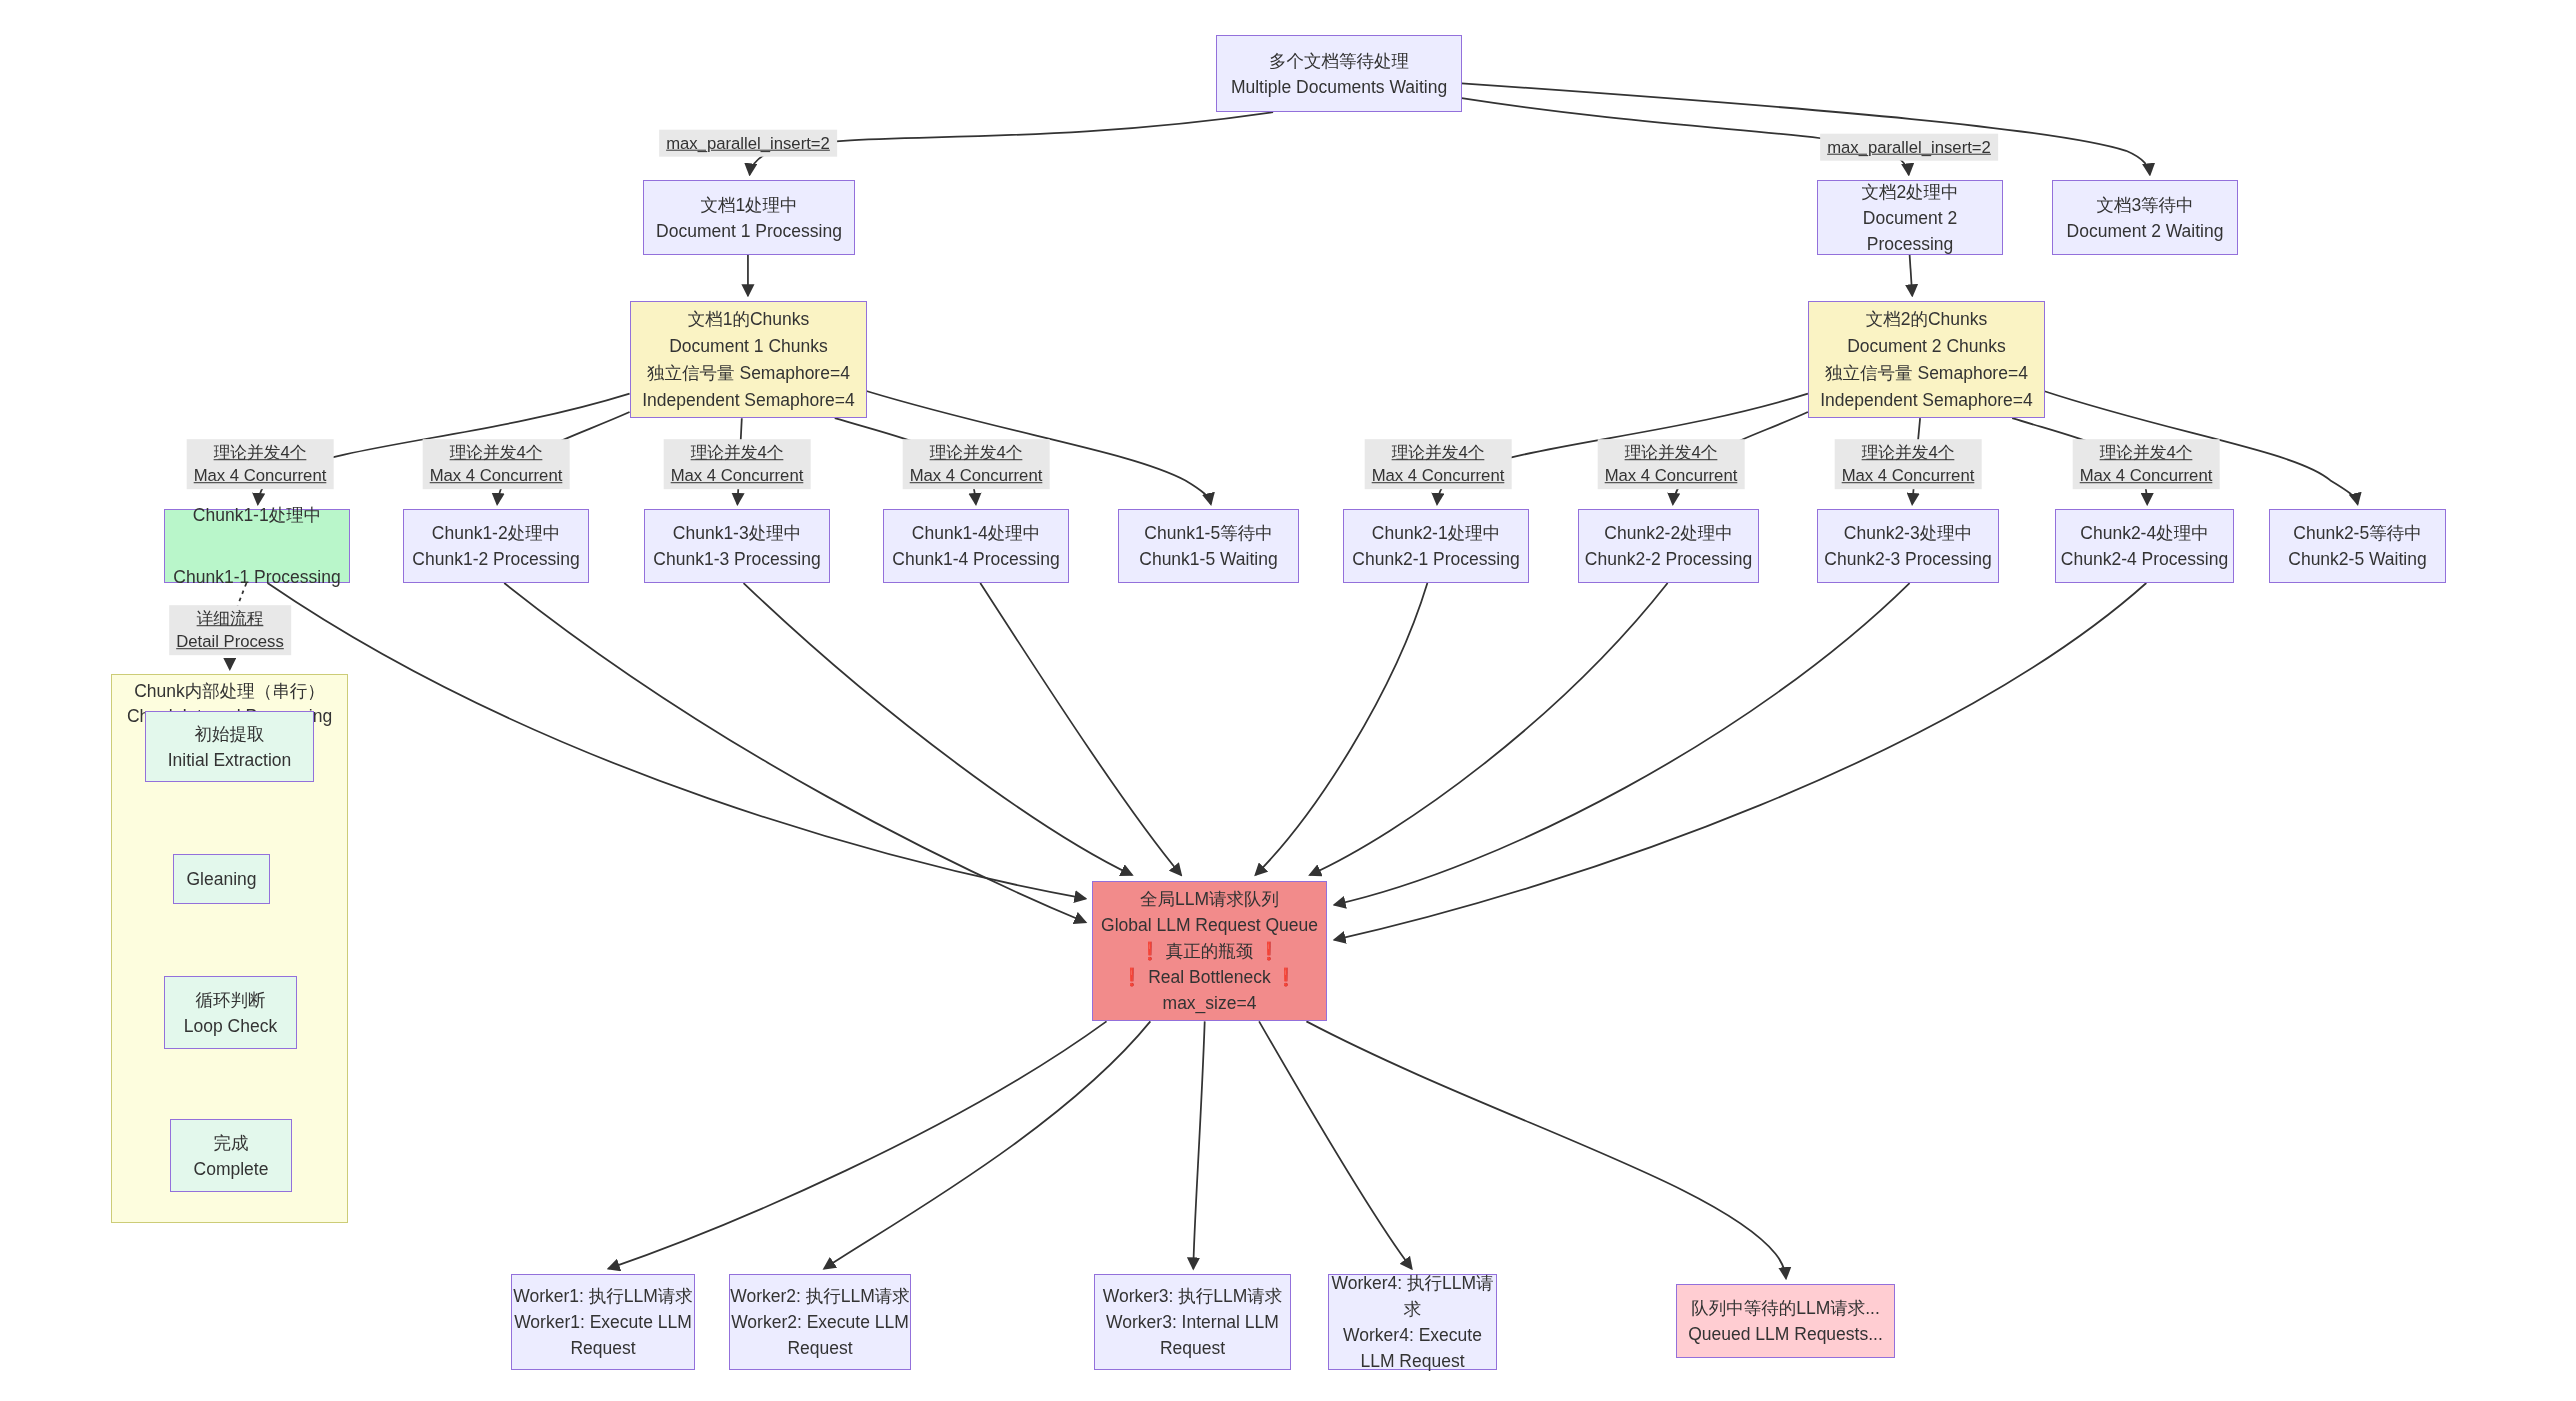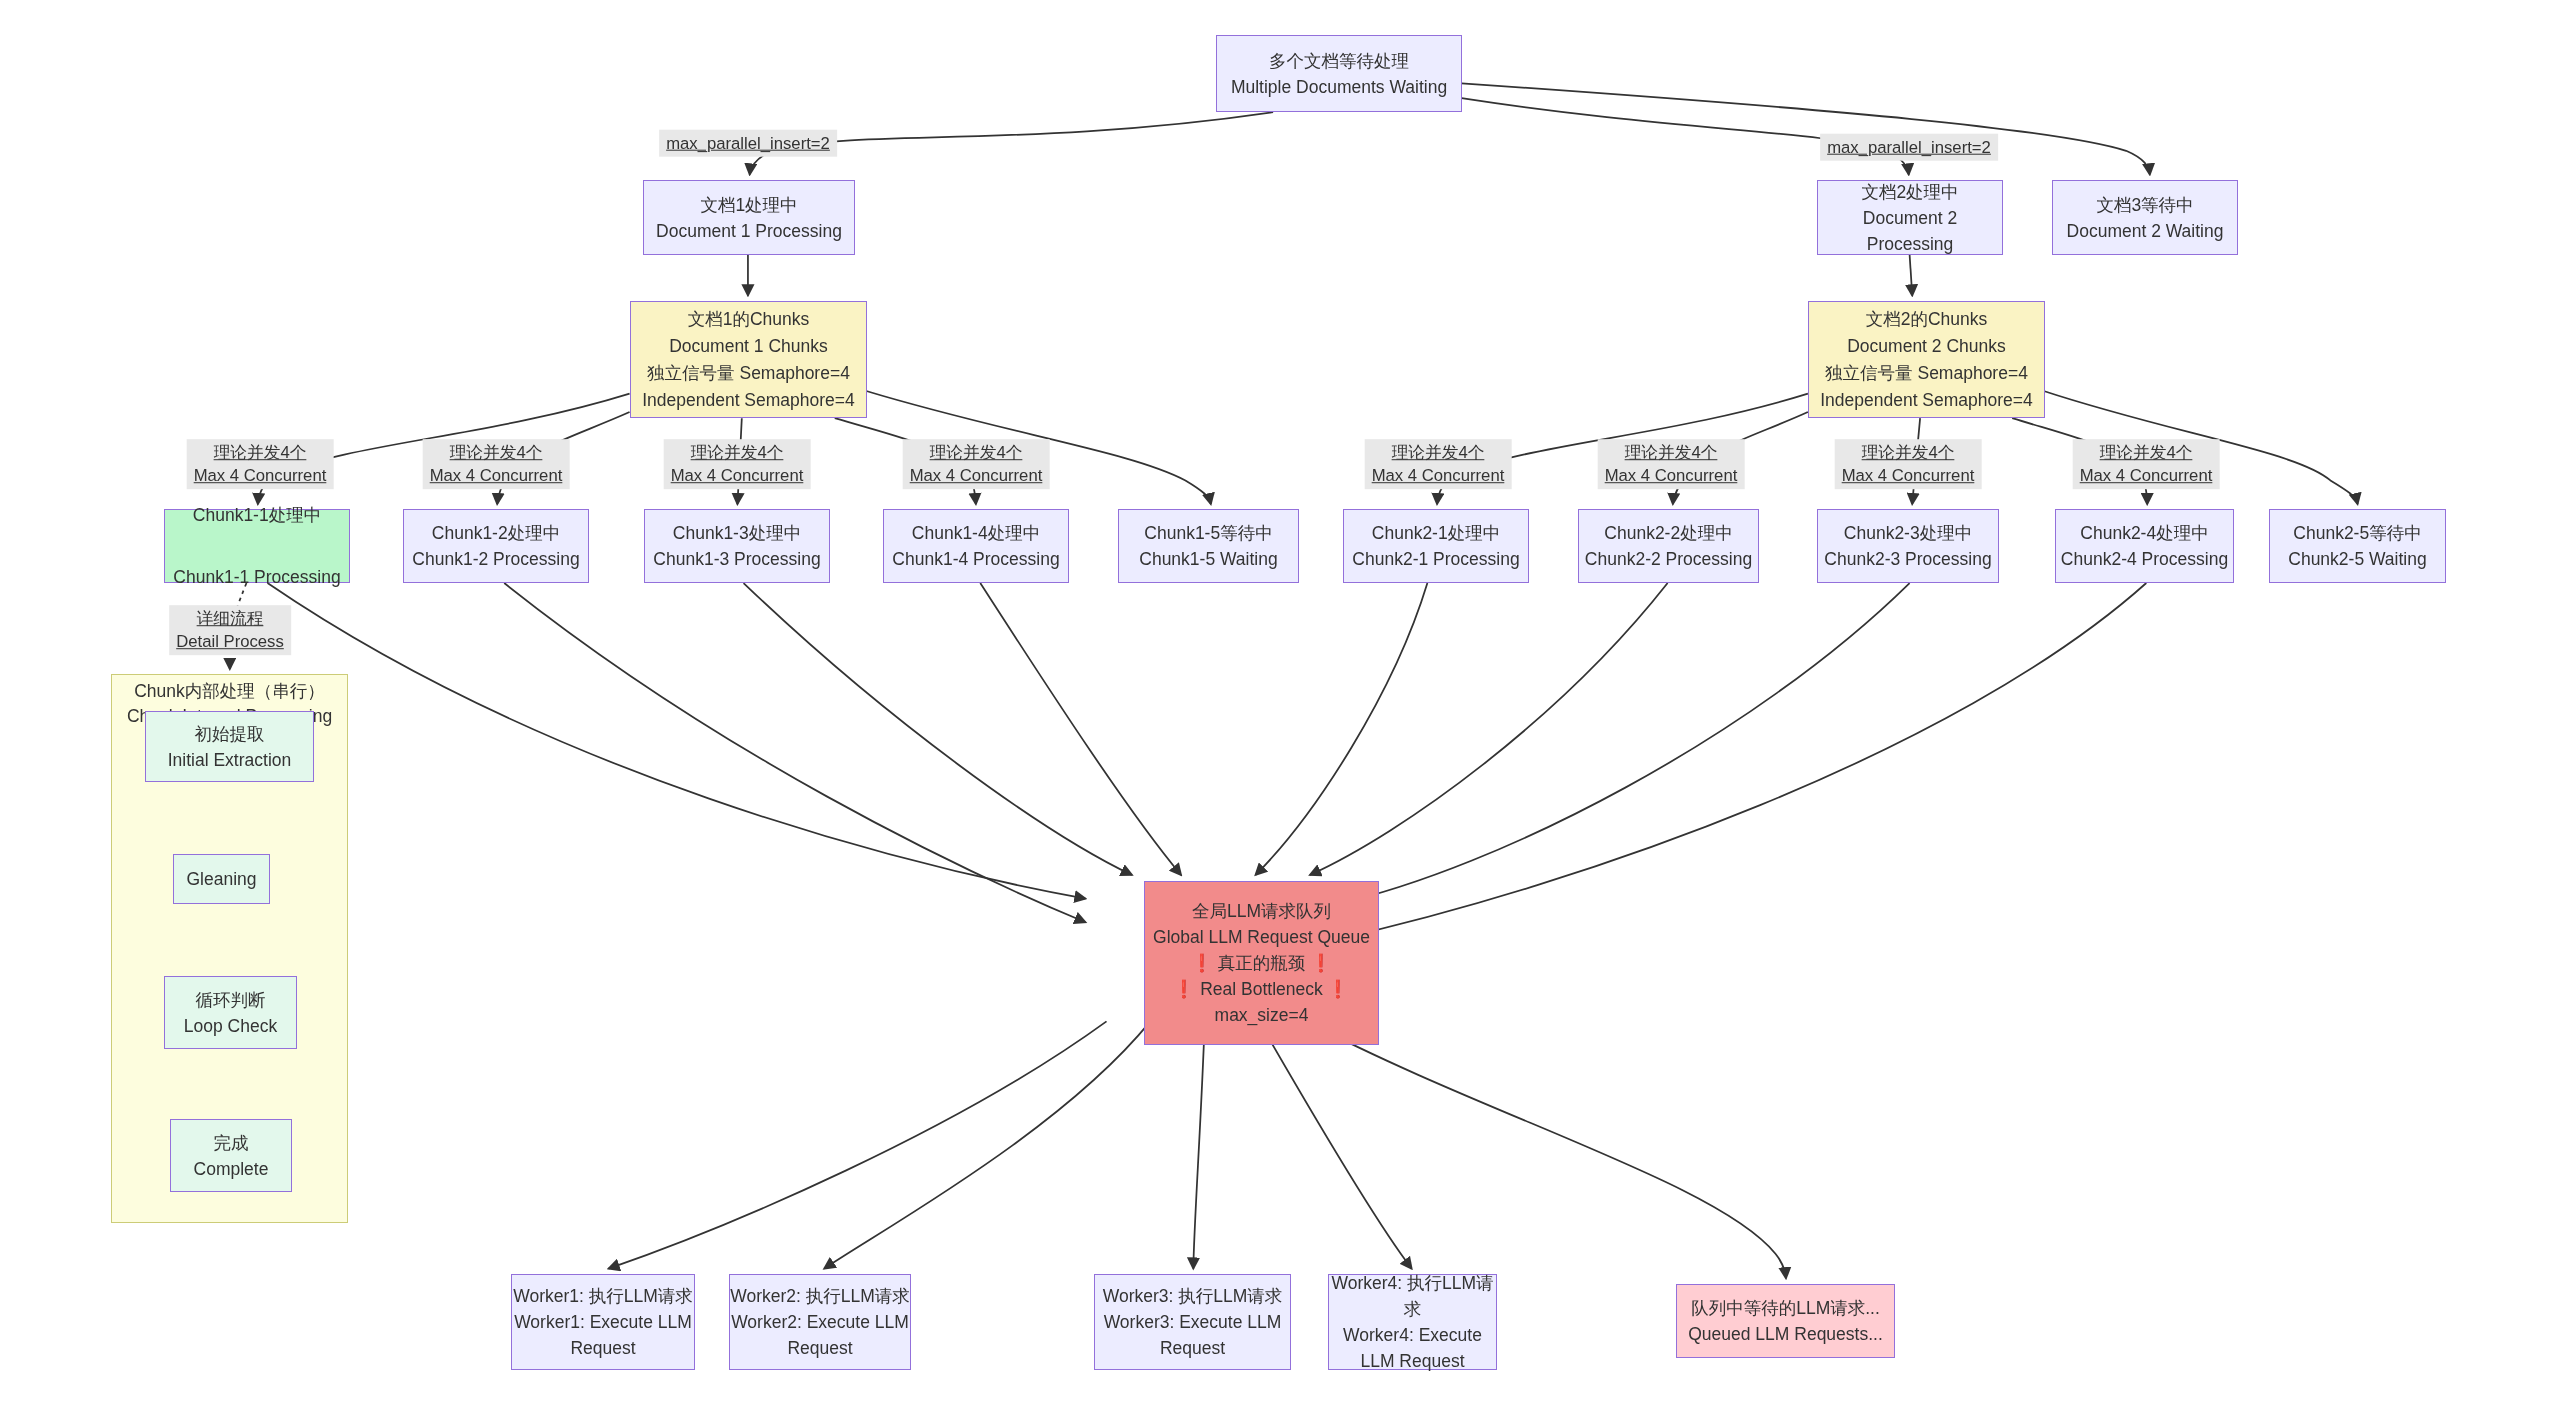--- a/index.html
+++ b/index.html
@@ -209,39 +209,39 @@
     <div class="node mint" style="left:52px;top:301px;width:133px;height:73px">
       <span>循环判断</span>
       <span>Loop Check</span>
     </div>
     <div class="node mint" style="left:58px;top:444px;width:122px;height:73px">
       <span>完成</span>
       <span>Complete</span>
     </div>
   </div>
 
-  <div class="node red" style="left:1144px;top:881px;width:235px;height:164px">
+  <div class="node red" style="left:1092px;top:881px;width:235px;height:140px">
     <span>全局LLM请求队列</span>
     <span>Global LLM Request Queue</span>
     <span class="wline"><i class="ex">❗</i> <span>真正的瓶颈</span> <i class="ex">❗</i></span>
     <span class="wline"><i class="ex">❗</i> <span>Real Bottleneck</span> <i class="ex">❗</i></span>
     <span>max_size=4</span>
   </div>
 
   <div class="node" style="left:511px;top:1274px;width:184px;height:96px">
     <span>Worker1: 执行LLM请求</span>
       <span>Worker1: Execute LLM Request</span>
   </div>
   <div class="node" style="left:729px;top:1274px;width:182px;height:96px">
     <span>Worker2: 执行LLM请求</span>
       <span>Worker2: Execute LLM Request</span>
   </div>
   <div class="node" style="left:1094px;top:1274px;width:197px;height:96px">
     <span>Worker3: 执行LLM请求</span>
-      <span>Worker3: Execute LLM Request</span>
+      <span>Worker3: Internal LLM Request</span>
   </div>
   <div class="node" style="left:1328px;top:1274px;width:169px;height:96px">
     <span>Worker4: 执行LLM请求</span>
       <span>Worker4: Execute LLM Request</span>
   </div>
   <div class="node pink" style="left:1676px;top:1284px;width:219px;height:74px">
     <span>队列中等待的LLM请求...</span>
       <span>Queued LLM Requests...</span>
   </div>
 

